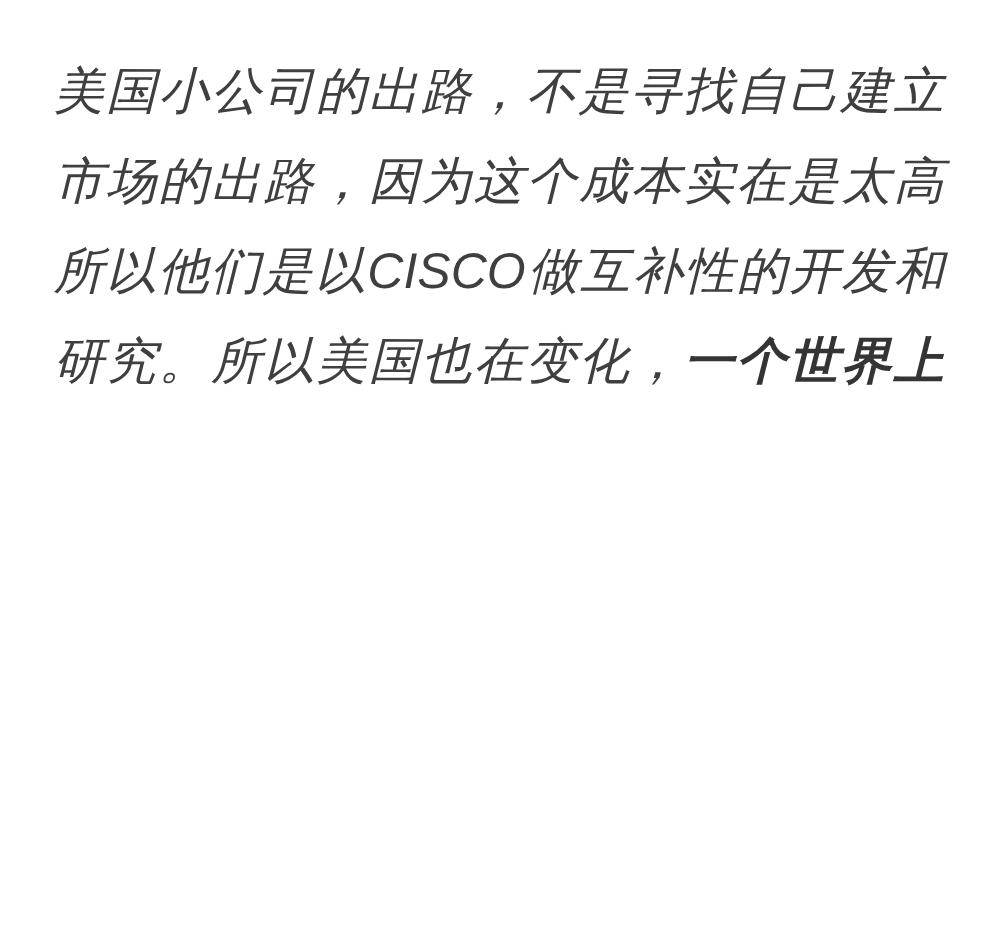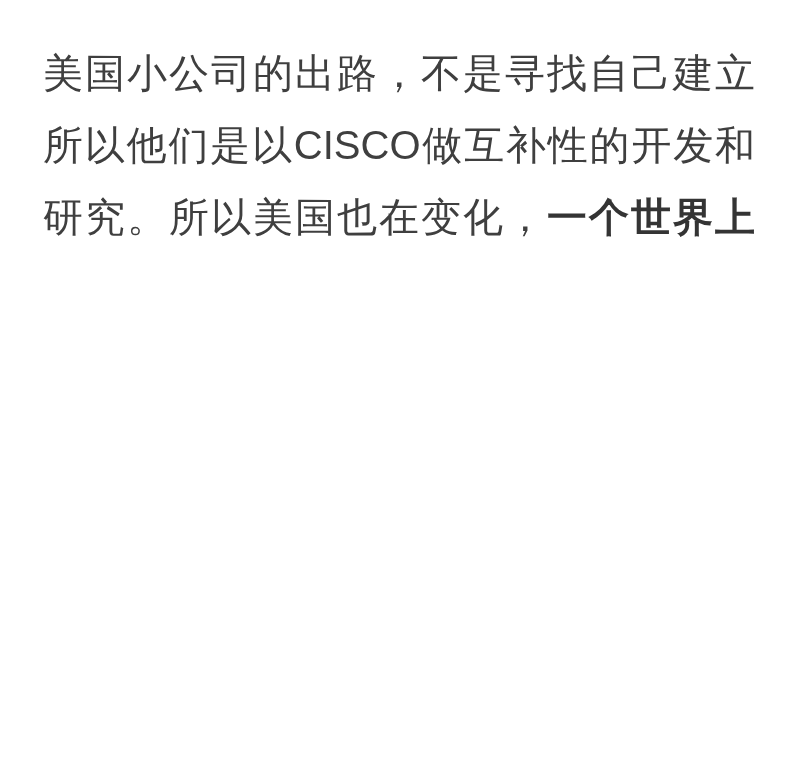--- a/index.html
+++ b/index.html
@@ -8,20 +8,21 @@
     width: 800px;
     height: 758px;
     background: #ffffff;
     overflow: hidden;
   }
   .page {
     position: relative;
     width: 800px;
     height: 758px;
     background: #ffffff;
+    font-style: italic;
   }
   .article {
     position: absolute;
     left: 43px;
     top: 37px;
     width: 712px;
     font-family: "Liberation Sans", "DejaVu Sans", sans-serif;
     font-size: 40px;
     color: #3d3d3d;
     font-weight: 400;
@@ -43,16 +44,17 @@
     color: #343434;
     margin-top: 32px;
   }
 </style>
 </head>
 <body>
 
 <main class="page">
   <article class="article">
     <div class="line"><span class="seg-regular">美国小公司的出路，不是寻找自己建立</span><span class="seg-bold"></span></div>
+    <div class="line"><span class="seg-regular">市场的出路，因为这个成本实在是太高</span><span class="seg-bold"></span></div>
     <div class="line"><span class="seg-regular">所以他们是以CISCO做互补性的开发和</span><span class="seg-bold"></span></div>
     <div class="line"><span class="seg-regular">研究。所以美国也在变化，</span><span class="seg-bold">一个世界上</span></div>
   </article>
 </main>
 
 </body></html>

